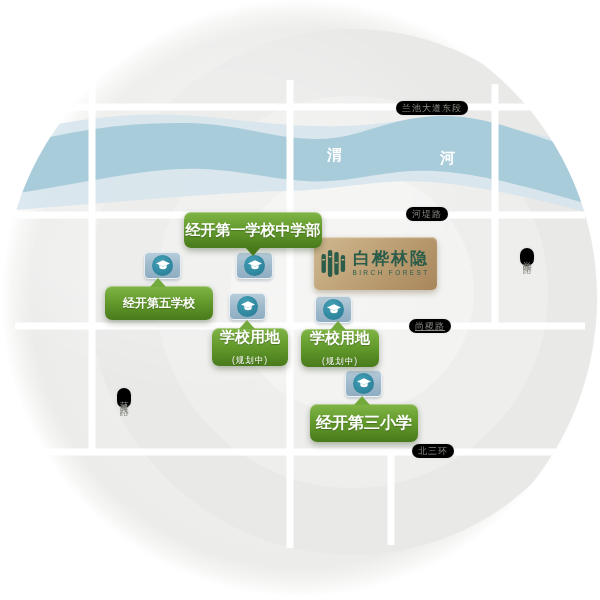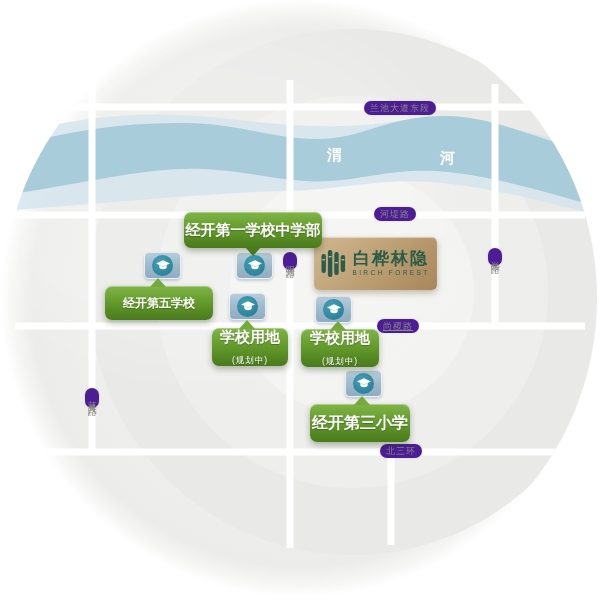--- a/index.html
+++ b/index.html
@@ -1,23 +1,23 @@
 <!DOCTYPE html>
 <html><head>
 <meta charset="utf-8">
 <style>
   html,body{margin:0;padding:0;background:#ffffff;}
   body{font-family:"Liberation Sans","DejaVu Sans",sans-serif;}
   .stage{position:relative;width:600px;height:600px;overflow:hidden;background:#ffffff;}
   .bgsvg{position:absolute;left:0;top:0;}
 
   
-  .pill{position:absolute;background:#4c1d95;color:#8b8b85;border-radius:9px;
+  .pill{position:absolute;background:#000000;color:#8b8b85;border-radius:9px;
         font-size:9px;line-height:1.15;display:flex;align-items:center;justify-content:center;
-        padding:2px 6px;letter-spacing:1px;box-shadow:0 0 3px rgba(0,0,0,.10);white-space:nowrap;z-index:3;}
+        padding:2px 6px;letter-spacing:1px;box-shadow:0 0 3px rgba(0,0,0,.10);white-space:nowrap;z-index:3;margin-left:32px;}
   .pill.v{writing-mode:vertical-rl;padding:6px 2px;letter-spacing:2px;}
 
   
   .riverchar{position:absolute;color:#ffffff;font-weight:700;font-size:15px;z-index:2;}
 
   
   .marker{position:absolute;width:37px;height:27px;border-radius:5px;z-index:4;
           background:linear-gradient(180deg,#b6ccda 0%,#9cb8ca 55%,#8fadc2 100%);
           border:1px solid rgba(255,255,255,.75);box-sizing:border-box;
           box-shadow:0 2px 3px rgba(30,60,80,.22);display:flex;align-items:center;justify-content:center;}
@@ -186,18 +186,18 @@
     <span class="sub">(规划中)</span>
     <span class="ptr up" style="left:27px;"></span>
   </div>
 
   <div class="poi" style="left:301px;top:329px;width:78px;height:38px;font-size:15px;">
     <span>学校用地</span>
     <span class="sub">(规划中)</span>
     <span class="ptr up" style="left:29px;"></span>
   </div>
 
-  <div class="poi" style="left:310px;top:404px;width:100px;height:38px;font-size:16px;">
+  <div class="poi" style="left:310px;top:404px;width:108px;height:38px;font-size:16px;">
     <span>经开第三小学</span>
     <span class="ptr up" style="left:44px;"></span>
   </div>
 
 </div>
 
 </body></html>

